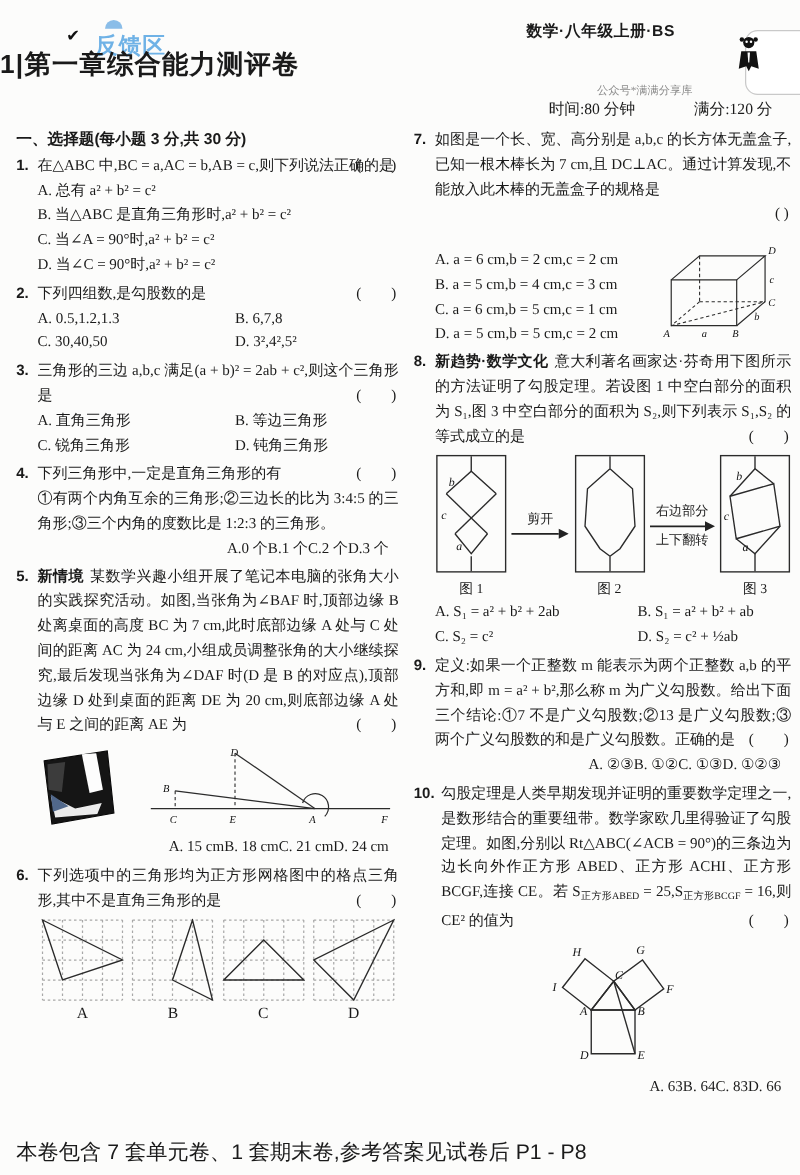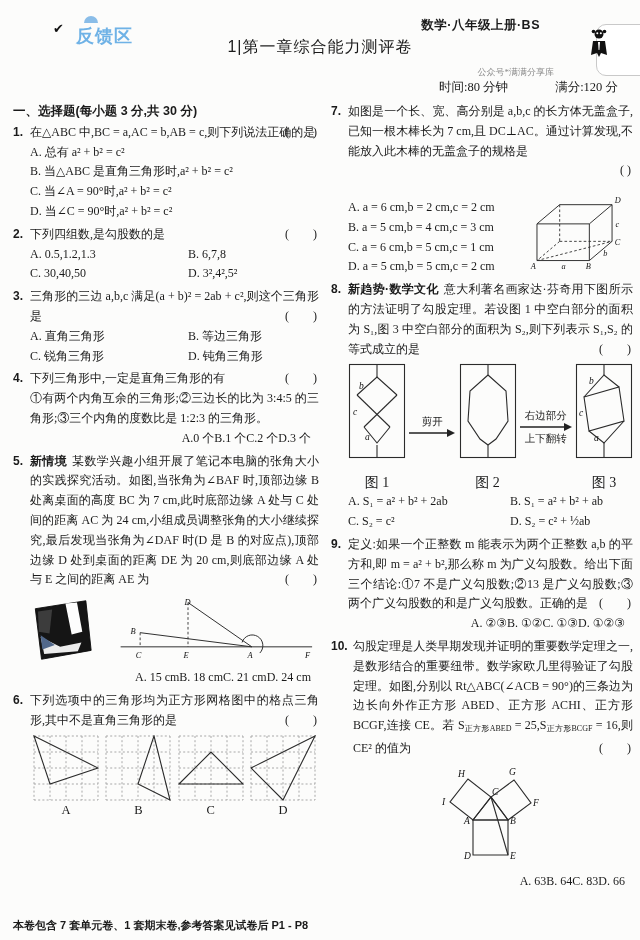--- a/index.html
+++ b/index.html
@@ -8,22 +8,22 @@
   
   .hdr-check{position:absolute;left:53px;top:21px;font-size:13px;color:#111}
   .hdr-cloud{position:absolute;left:84px;top:16px;width:14px;height:7px;background:#8abde8;border-radius:7px 7px 0 0}
   .hdr-feedback{position:absolute;left:76px;top:24px;font-family:"Liberation Sans","DejaVu Sans",sans-serif;
         font-weight:bold;font-size:18px;color:#6fb2e6;letter-spacing:1px}
   .hdr-edition{position:absolute;right:100px;top:17px;font-family:"Liberation Sans","DejaVu Sans",sans-serif;
         font-weight:bold;font-size:12.5px;letter-spacing:.5px}
   .hdr-box{position:absolute;right:-10px;top:24px;width:52px;height:50px;border:1.5px solid #c9c9c9;
         border-radius:10px;background:#fff}
   .hdr-mascot{position:absolute;right:30px;top:28px}
-  .title{position:absolute;left:0;width:100%;top:37px;text-align:center;
-        font-family:"Liberation Sans","DejaVu Sans",sans-serif;font-weight:normal;font-size:16px;letter-spacing:1px}
+  .title{position:absolute;left:0;width:100%;top:37px;text-align:left;
+        font-family:"Liberation Sans","DejaVu Sans",sans-serif;font-weight:bold;font-size:21px;letter-spacing:1px}
   .watermark{position:absolute;right:86px;top:66px;font-size:9px;color:#8b8b8b}
   .meta{position:absolute;left:0;width:100%;top:79px;text-align:right;font-size:12.5px}
   .meta span{margin:0 22px}
   
   .col{position:absolute;top:102px;line-height:19.8px;text-align:justify}
   .col-left{left:13px;width:306px}
   .col-right{left:331px;width:302px}
   .sec{font-family:"Liberation Sans","DejaVu Sans",sans-serif;font-weight:bold;font-size:12.5px;margin-bottom:1px}
   .q{display:flex;margin-bottom:3px}
   .qnum{font-weight:bold;flex:0 0 17px;font-family:"Liberation Sans","DejaVu Sans",sans-serif}
@@ -38,26 +38,26 @@
   .opts4{display:flex;justify-content:flex-end;padding-right:8px}
   
   .figrow{display:flex;align-items:center;justify-content:center;gap:16px;margin:3px 0 1px 0}
   .gridrow{display:flex;justify-content:space-between;padding:0 3px;margin-top:4px}
   .griditem{text-align:center;line-height:15px}
   .glabel{font-size:12.5px;margin-top:2px}
   .q7row{display:flex;align-items:flex-end;gap:4px;margin-top:2px}
   .q7opts{flex:0 0 178px}
   .q8figs{display:flex;align-items:center;justify-content:space-between;margin:4px 0 2px 0}
   .figcol{text-align:center;line-height:14px}
-  .q8cap{font-size:14px;margin-top:17px}
+  .q8cap{font-size:11px;margin-top:5px}
   .arrowbox{display:flex;flex-direction:column;align-items:center;font-size:10.5px;line-height:13px;
         font-family:"Liberation Serif","DejaVu Serif",serif}
   .q10figwrap{text-align:center;margin:2px 0}
   .ssub{font-size:8px;vertical-align:-2px}
-  .footer{position:absolute;left:13px;bottom:7px;width:312px;font-weight:bold;font-size:11px;
+  .footer{position:absolute;left:13px;bottom:7px;width:312px;font-weight:normal;font-size:17px;
         font-family:"Liberation Sans","DejaVu Sans",sans-serif;white-space:nowrap}
   svg{display:block}
   svg .lbl{font-family:"Liberation Serif","DejaVu Serif",serif;font-style:italic;font-size:9.5px;fill:#111}
   svg .ln{stroke:#2b2b2b;stroke-width:1.1;fill:none}
   svg .dash{stroke:#2b2b2b;stroke-width:1;fill:none;stroke-dasharray:3,2.5}
   svg .grid{stroke:#a8a8a8;stroke-width:1;stroke-dasharray:2,2.2}
 </style>
 </head>
 <body>
 

